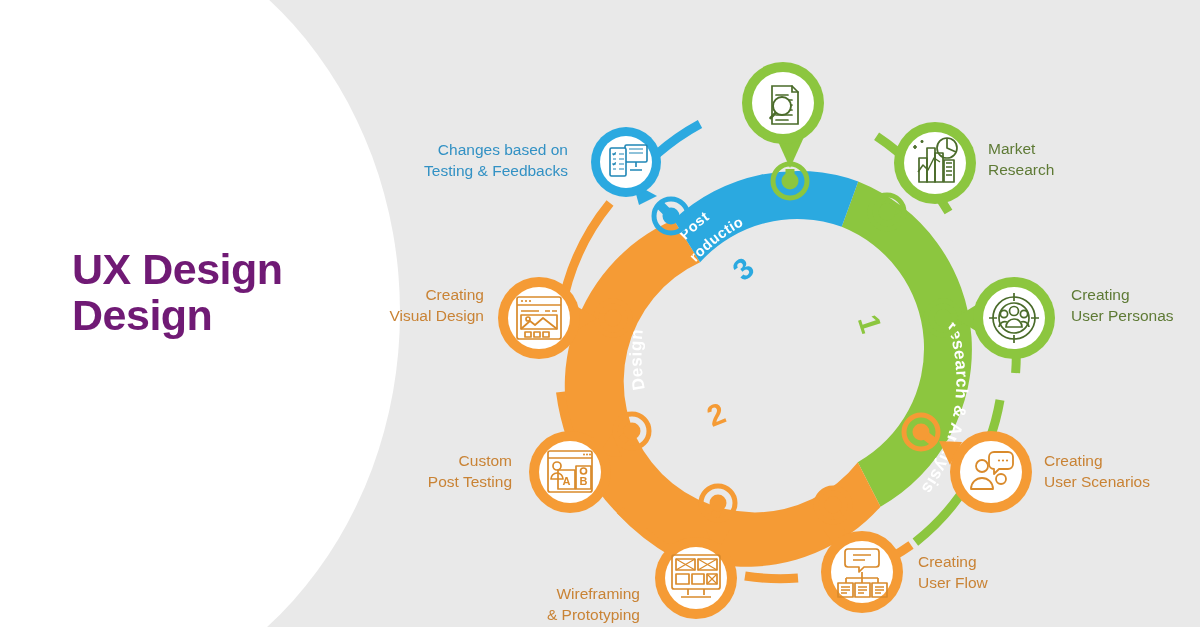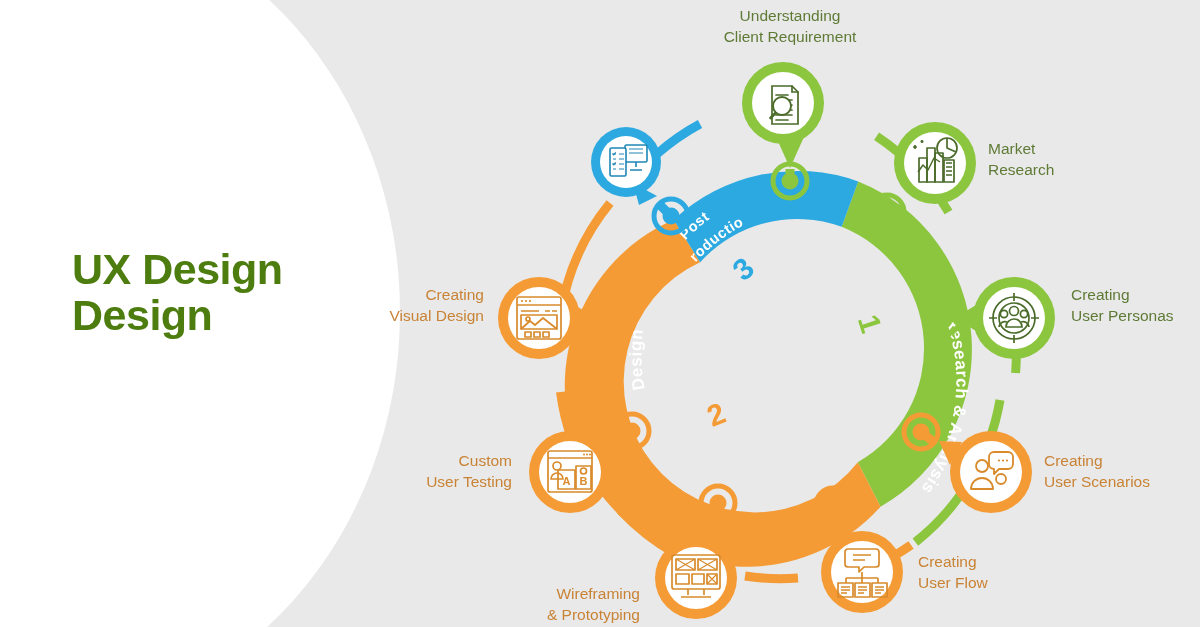--- a/index.html
+++ b/index.html
@@ -11,21 +11,21 @@
   }
   #stage{position:absolute;inset:0;width:1200px;height:627px;}
   .white-curve{position:absolute;left:-330px;top:-95px;width:730px;height:815px;
     background:#ffffff;border-radius:50%;}
   .brand{position:absolute;left:72px;top:232px;width:280px;}
   .logo-row{display:flex;align-items:flex-end;gap:2px;height:48px;}
   .logo-mark{width:46px;height:46px;position:relative;flex:none;}
   .logo-word{font-size:26px;font-weight:bold;letter-spacing:0.5px;color:#1b1b1b;
     line-height:1;margin-left:-4px;margin-bottom:4px;}
   .title{margin-top:14px;font-size:43px;font-weight:bold;line-height:1.08;
-    color:#4d7c0f;letter-spacing:-0.5px;}
+    color:#701a75;letter-spacing:-0.5px;}
   .svgwrap{position:absolute;left:0;top:0;}
   .lbl{position:absolute;font-size:15.5px;line-height:1.33;white-space:pre-line;}
   .lbl.green{color:#5e7a35;}
   .lbl.orange{color:#c98335;}
   .lbl.blue{color:#3291c4;}
   .lbl.r{text-align:right;}
   .lbl.l{text-align:left;}
   .lbl.c{text-align:center;}
 </style>
 </head>
@@ -308,38 +308,38 @@
         <path d="M629 149 h14 M629 153 h14" stroke-width="1.2"></path>
         <rect x="610" y="148" width="16" height="28" rx="1.5" fill="#ffffff"></rect>
         <path d="M613 154 h3 M619 154 h5 M613 159 h3 M619 159 h5 M613 164 h3 M619 164 h5 M613 169 h3 M619 169 h5" stroke-width="1.1"></path>
         <path d="M612.5 153.5 l1.2 1.4 l2 -2.6" stroke-width="1.2"></path>
         <path d="M612.5 163.5 l1.2 1.4 l2 -2.6" stroke-width="1.2"></path>
       </g>
     </g>
 
   </svg>
 
-  <div class="lbl green c" style="left:640px;top:6px;width:300px;">Understanding
-Client Requirement</div>
 
   <div class="lbl green l" style="left:988px;top:139px;width:180px;">Market
 Research</div>
 
   <div class="lbl green l" style="left:1071px;top:285px;width:190px;">Creating
 User Personas</div>
 
   <div class="lbl orange l" style="left:1044px;top:451px;width:190px;">Creating
 User Scenarios</div>
 
   <div class="lbl orange l" style="left:918px;top:552px;width:170px;">Creating
 User Flow</div>
 
   <div class="lbl orange r" style="left:400px;top:552px;width:240px;margin-top:32px;">Wireframing
 &amp; Prototyping</div>
 
   <div class="lbl orange r" style="left:320px;top:451px;width:192px;">Custom
-User Testing</div>
+Post Testing</div>
 
   <div class="lbl orange r" style="left:298px;top:285px;width:186px;">Creating
 Visual Design</div>
 
+  <div class="lbl blue r" style="left:332px;top:140px;width:236px;">Changes based on
+Testing &amp; Feedbacks</div>
 
 </div>
 
 </body></html>

